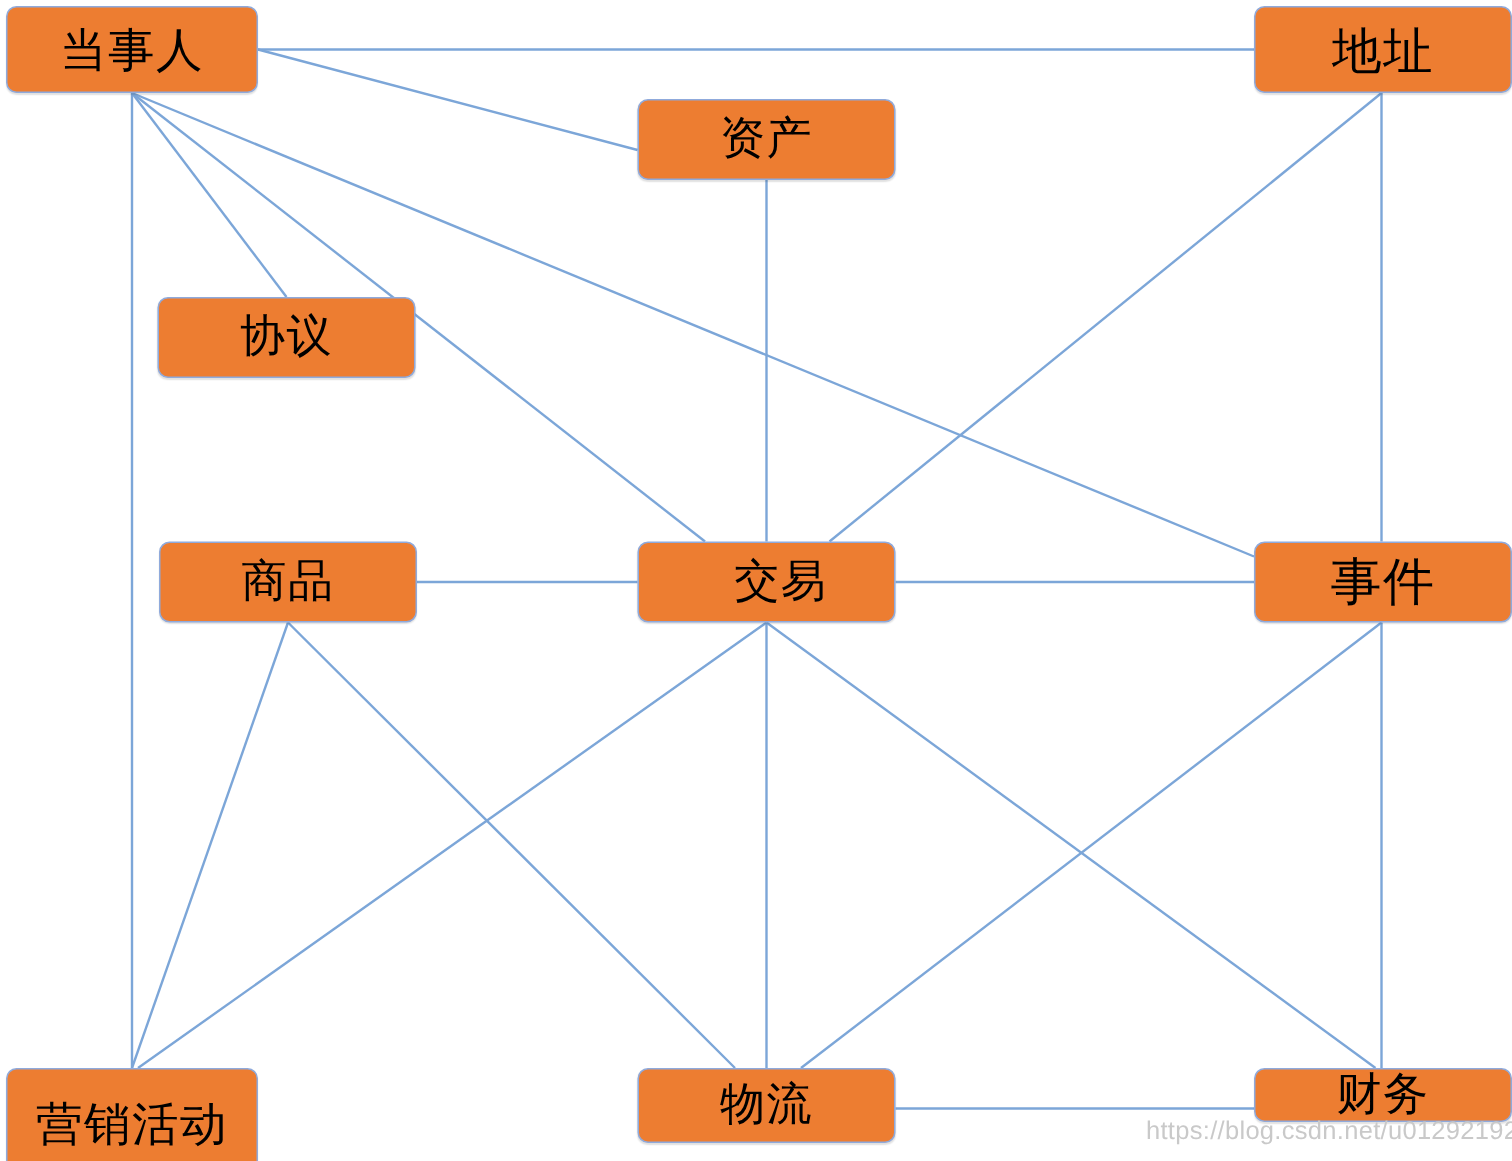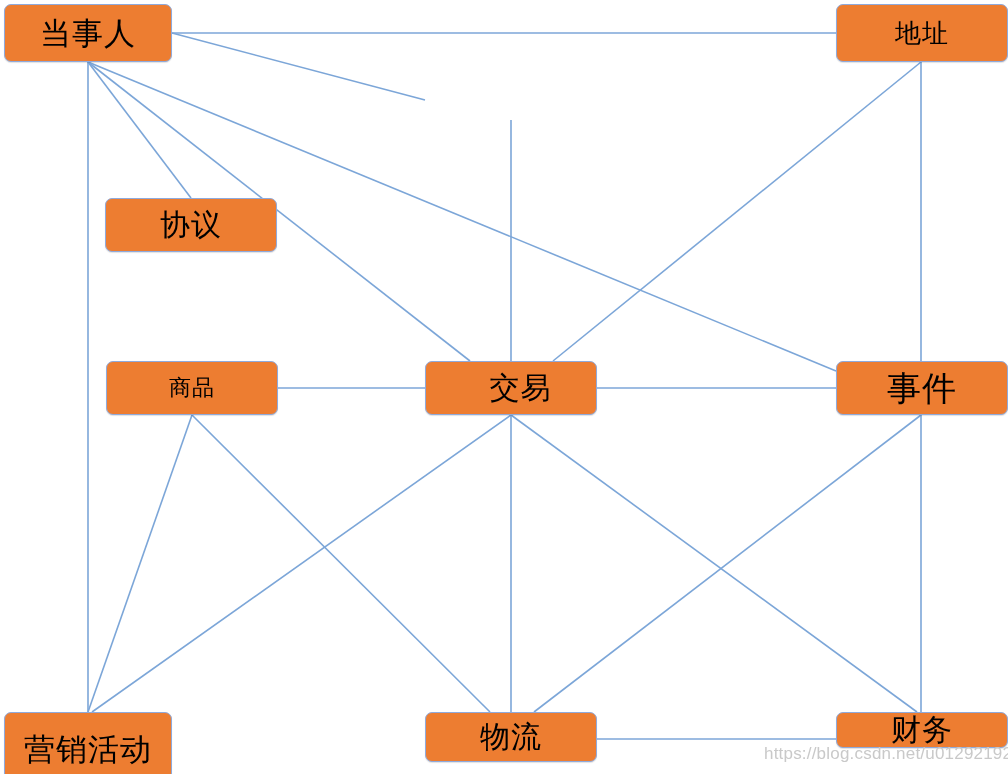--- a/index.html
+++ b/index.html
@@ -83,28 +83,31 @@
       <line x1="511" y1="415" x2="917" y2="712" stroke="#7CA6D8" stroke-width="1.6" shape-rendering="geometricPrecision"></line>
       <line x1="921" y1="415" x2="534" y2="712" stroke="#7CA6D8" stroke-width="1.6" shape-rendering="geometricPrecision"></line>
       <line x1="921" y1="415" x2="921" y2="712" stroke="#7CA6D8" stroke-width="1.6" shape-rendering="geometricPrecision"></line>
       <line x1="597" y1="739" x2="836" y2="739" stroke="#7CA6D8" stroke-width="1.6" shape-rendering="geometricPrecision"></line>
     </svg>
 
   <div id="node-layer">
       <div class="node" style="left: 4px; top: 4px; width: 168px; height: 58px; background: rgb(237, 125, 49); border-color: rgb(143, 170, 220);">
         <span class="node-label" style="font-size: 31px; color: rgb(0, 0, 0);">当事人</span>
       </div>
+      <div class="node" style="left: 425px; top: 66px; width: 172px; height: 54px; background: rgb(237, 125, 49); border-color: rgb(143, 170, 220);">
+        <span class="node-label" style="font-size: 30px; color: rgb(0, 0, 0);">资产</span>
+      </div>
       <div class="node" style="left: 836px; top: 4px; width: 172px; height: 58px; background: rgb(237, 125, 49); border-color: rgb(143, 170, 220);">
-        <span class="node-label" style="font-size: 26px; color: rgb(0, 0, 0);">地址</span>
+        <span class="node-label" style="font-size: 33px; color: rgb(0, 0, 0);">地址</span>
       </div>
       <div class="node" style="left: 105px; top: 198px; width: 172px; height: 54px; background: rgb(237, 125, 49); border-color: rgb(143, 170, 220);">
         <span class="node-label" style="font-size: 30px; color: rgb(0, 0, 0);">协议</span>
       </div>
       <div class="node" style="left: 106px; top: 361px; width: 172px; height: 54px; background: rgb(237, 125, 49); border-color: rgb(143, 170, 220);">
-        <span class="node-label" style="font-size: 22px; color: rgb(0, 0, 0);">商品</span>
+        <span class="node-label" style="font-size: 30px; color: rgb(0, 0, 0);">商品</span>
       </div>
       <div class="node" style="left: 425px; top: 361px; width: 172px; height: 54px; background: rgb(237, 125, 49); border-color: rgb(143, 170, 220); padding-left: 19px;">
         <span class="node-label" style="font-size: 30px; color: rgb(0, 0, 0);">交易</span>
       </div>
       <div class="node" style="left: 836px; top: 361px; width: 172px; height: 54px; background: rgb(237, 125, 49); border-color: rgb(143, 170, 220);">
         <span class="node-label" style="font-size: 34px; color: rgb(0, 0, 0);">事件</span>
       </div>
       <div class="node" style="left: 4px; top: 712px; width: 168px; height: 74px; background: rgb(237, 125, 49); border-color: rgb(143, 170, 220);">
         <span class="node-label" style="font-size: 31px; color: rgb(0, 0, 0);">营销活动</span>
       </div>

